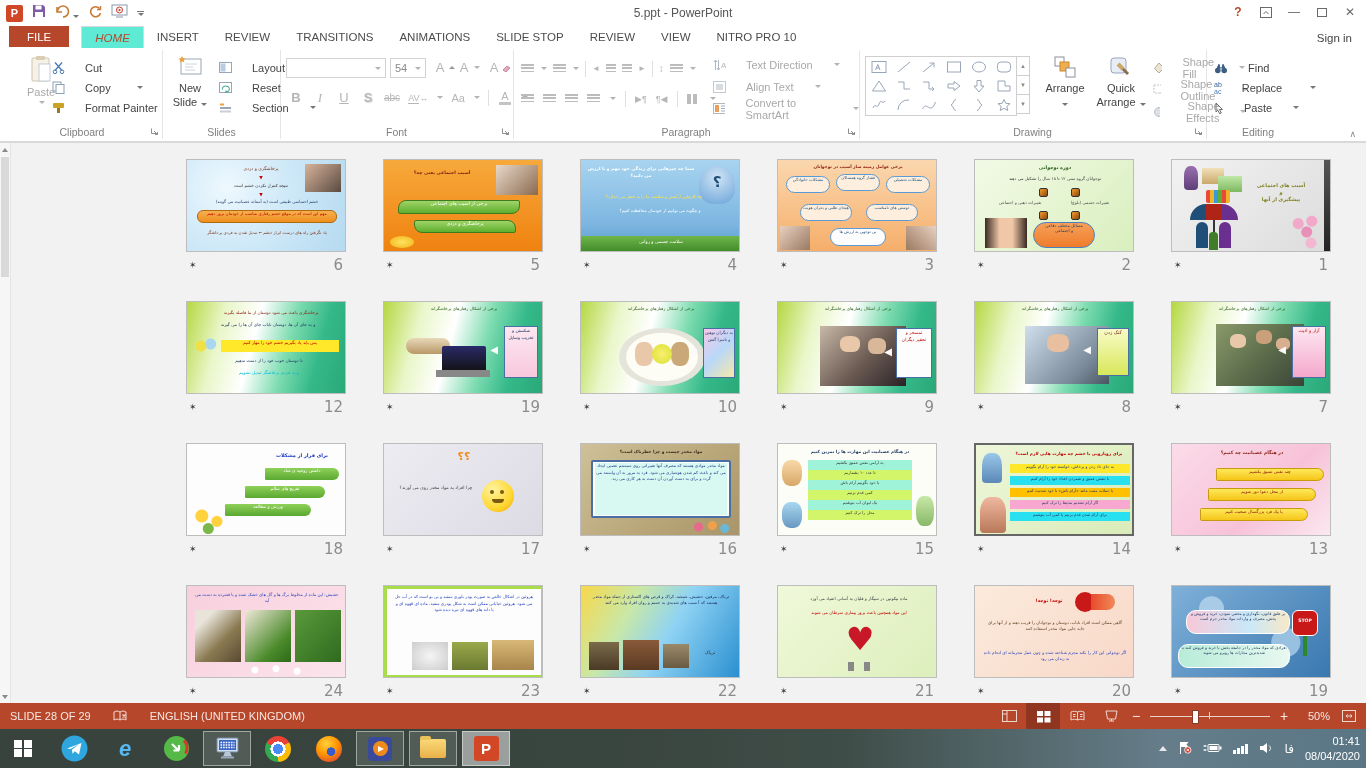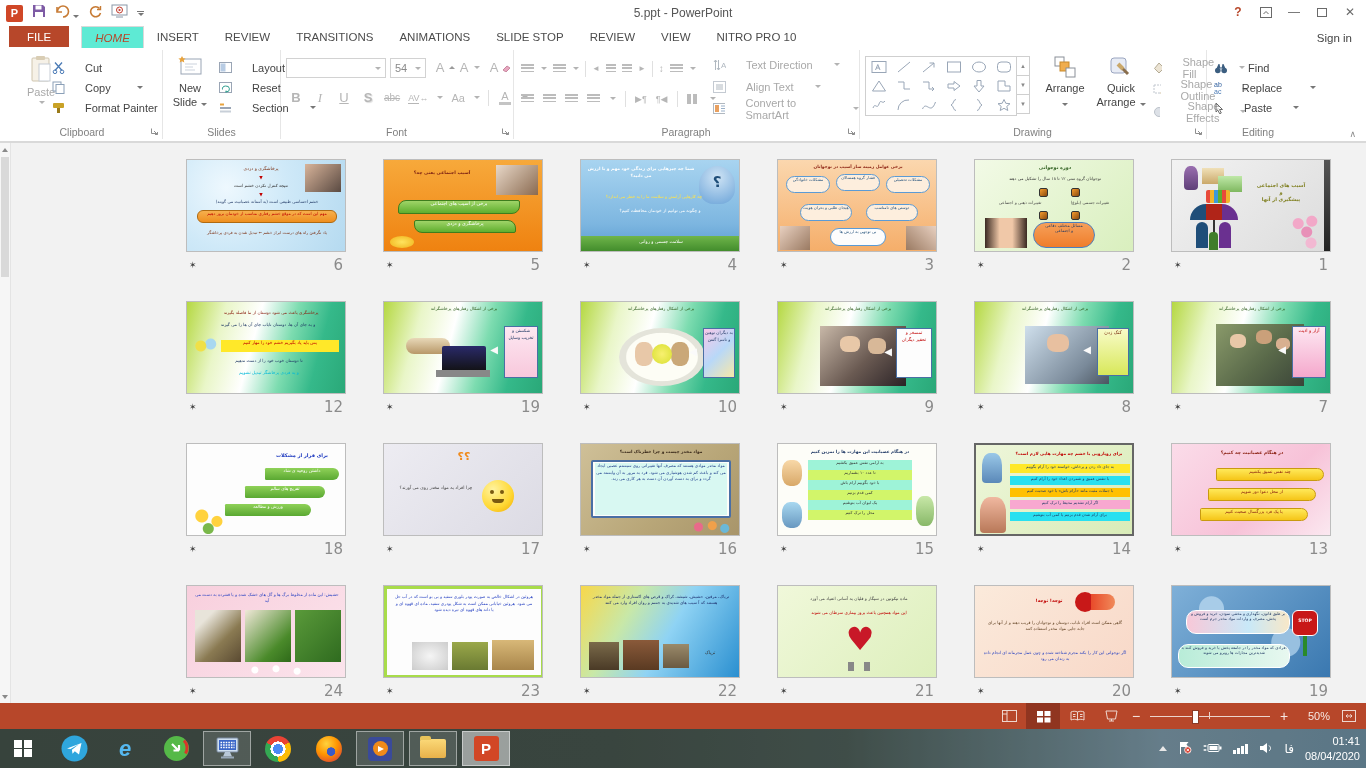--- a/index.html
+++ b/index.html
@@ -858,20 +858,29 @@
           </div>
           <div class="cap">
             <span class="star">✶</span>
             <span class="snum">19</span>
           </div>
         </div>
       </div>
   </div>
 
   <div class="statusbar">
+    <div class="sleft">
+      <span>SLIDE 28 OF 29</span>
+      <span><svg width="15" height="13">
+            <path d="M1 3c2-1.2 4-1.2 6 0 2-1.2 4-1.2 6 0v8c-2-1.2-4-1.2-6 0-2-1.2-4-1.2-6 0z" fill="none" stroke="#f3ded7"></path>
+            <path d="M7 3v8" stroke="#f3ded7"></path>
+            <path d="M9.5 5.5l3 3M12.5 5.5l-3 3" stroke="#f3ded7" stroke-width="1.3"></path>
+          </svg></span>
+      <span>ENGLISH (UNITED KINGDOM)</span>
+    </div>
     <div class="sright">
       <span class="viewbtn">
           <svg width="15" height="12">
             <rect x="0.5" y="0.5" width="14" height="11" fill="none" stroke="#eed7cf"></rect>
             <path d="M5 0.5V12M0.5 4H5" stroke="#eed7cf"></path>
           </svg>
         </span>
       <span class="viewbtn act">
           <svg width="15" height="13">
             <rect x="1" y="1" width="6" height="5" fill="#fff"></rect>

